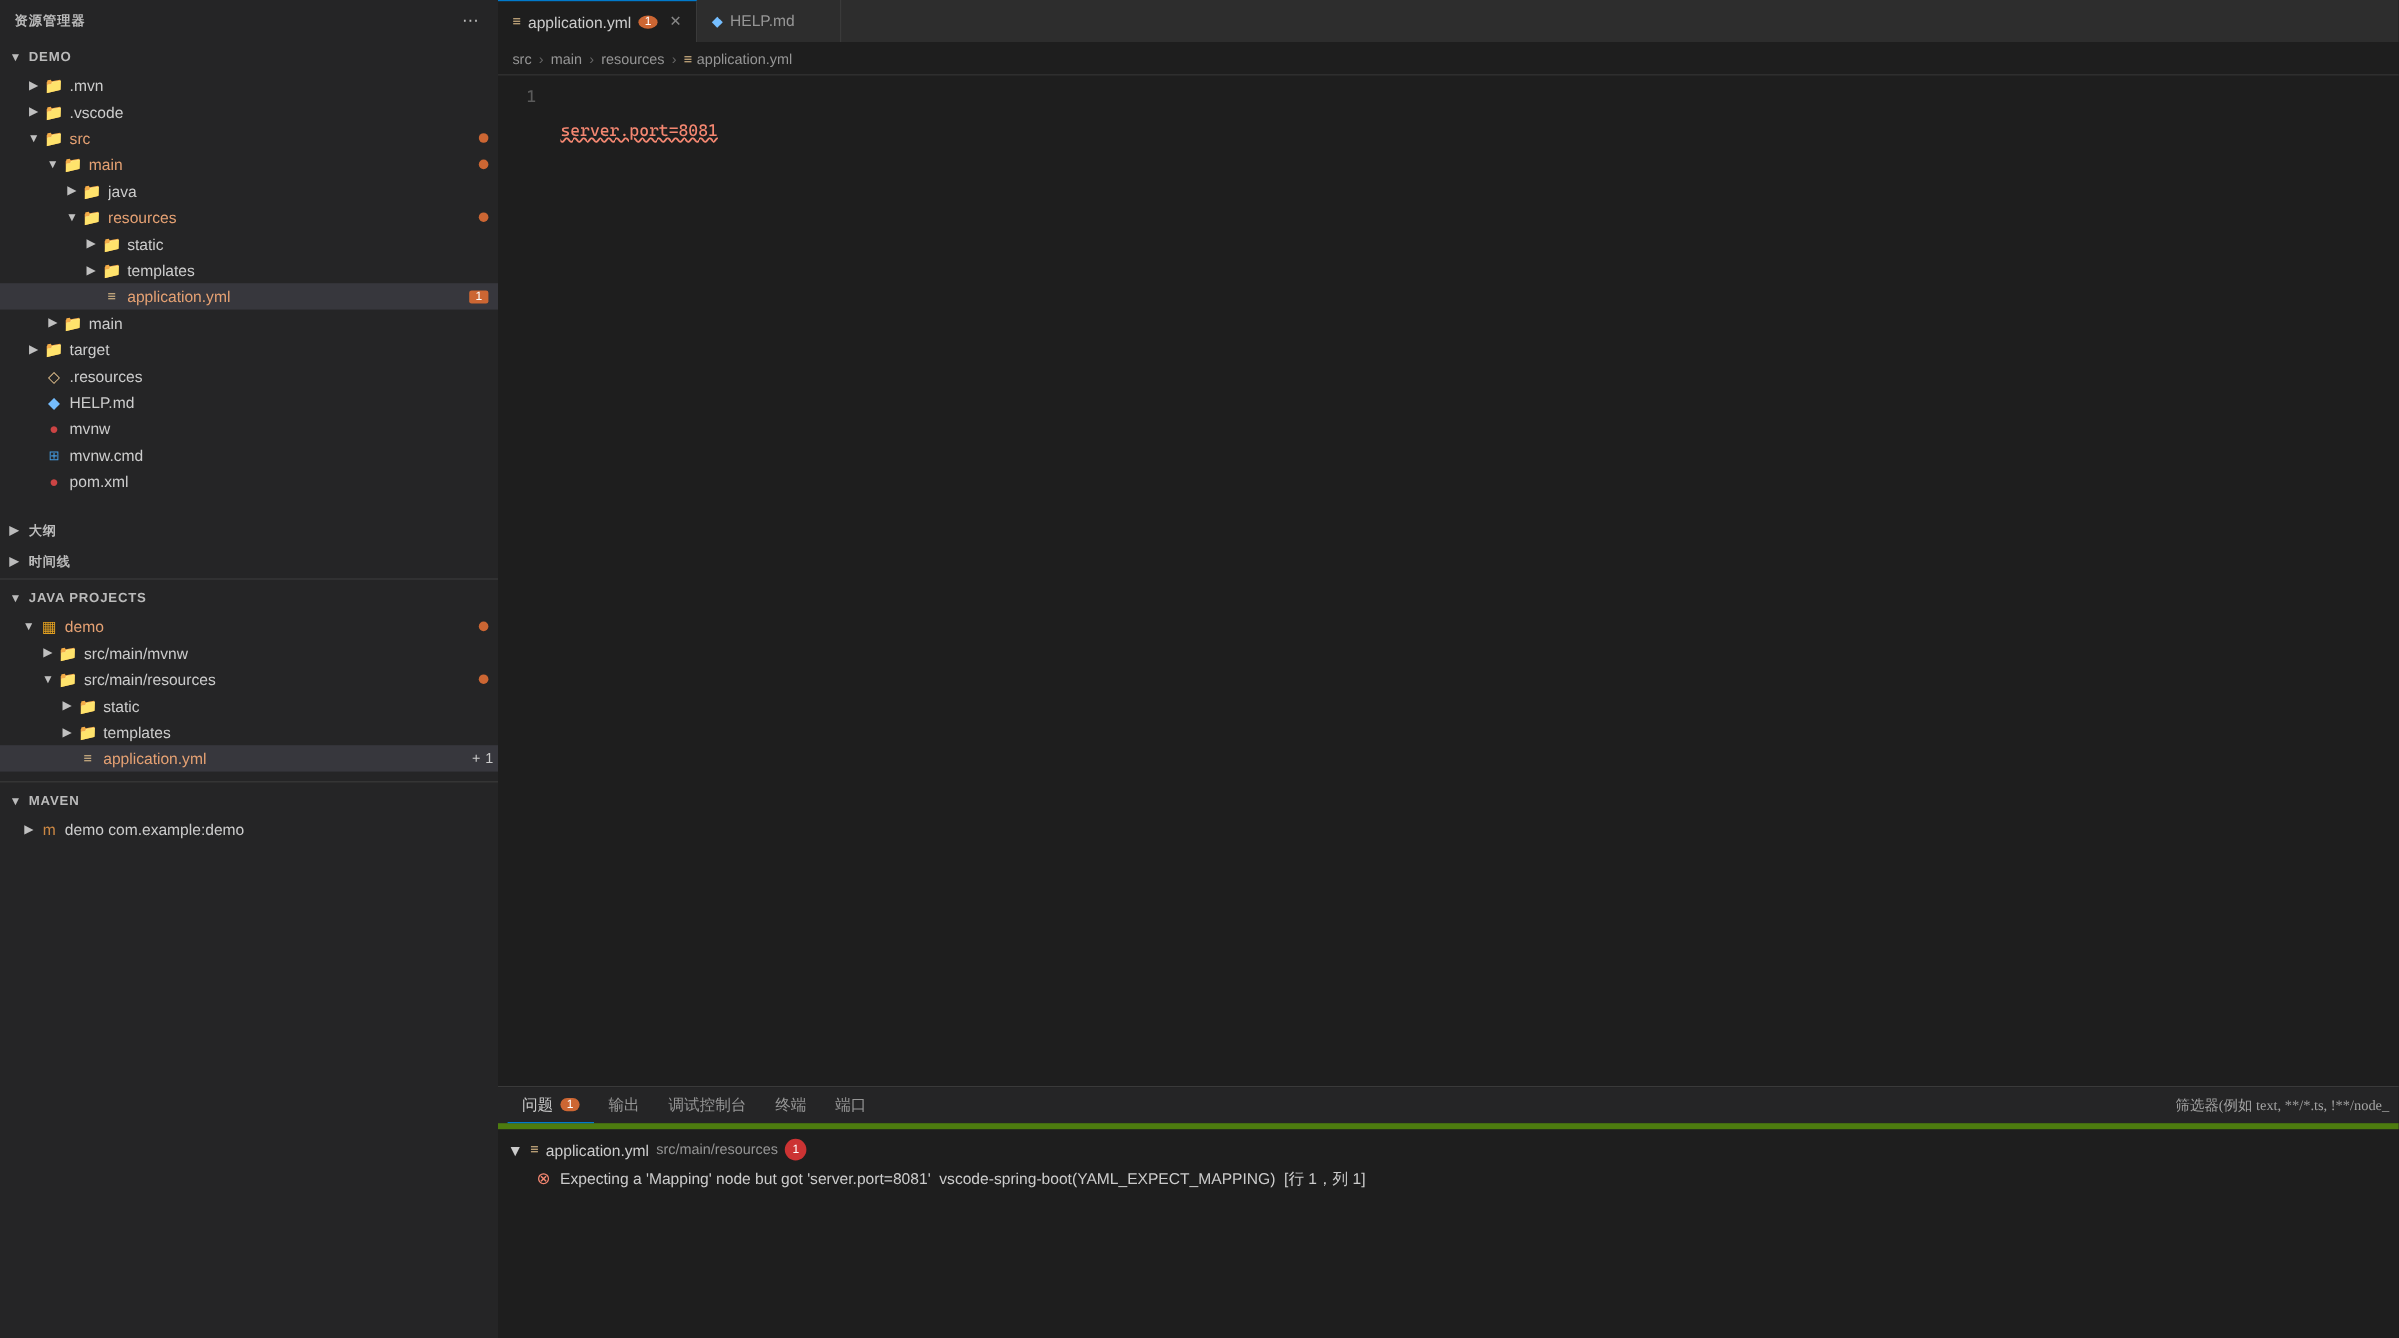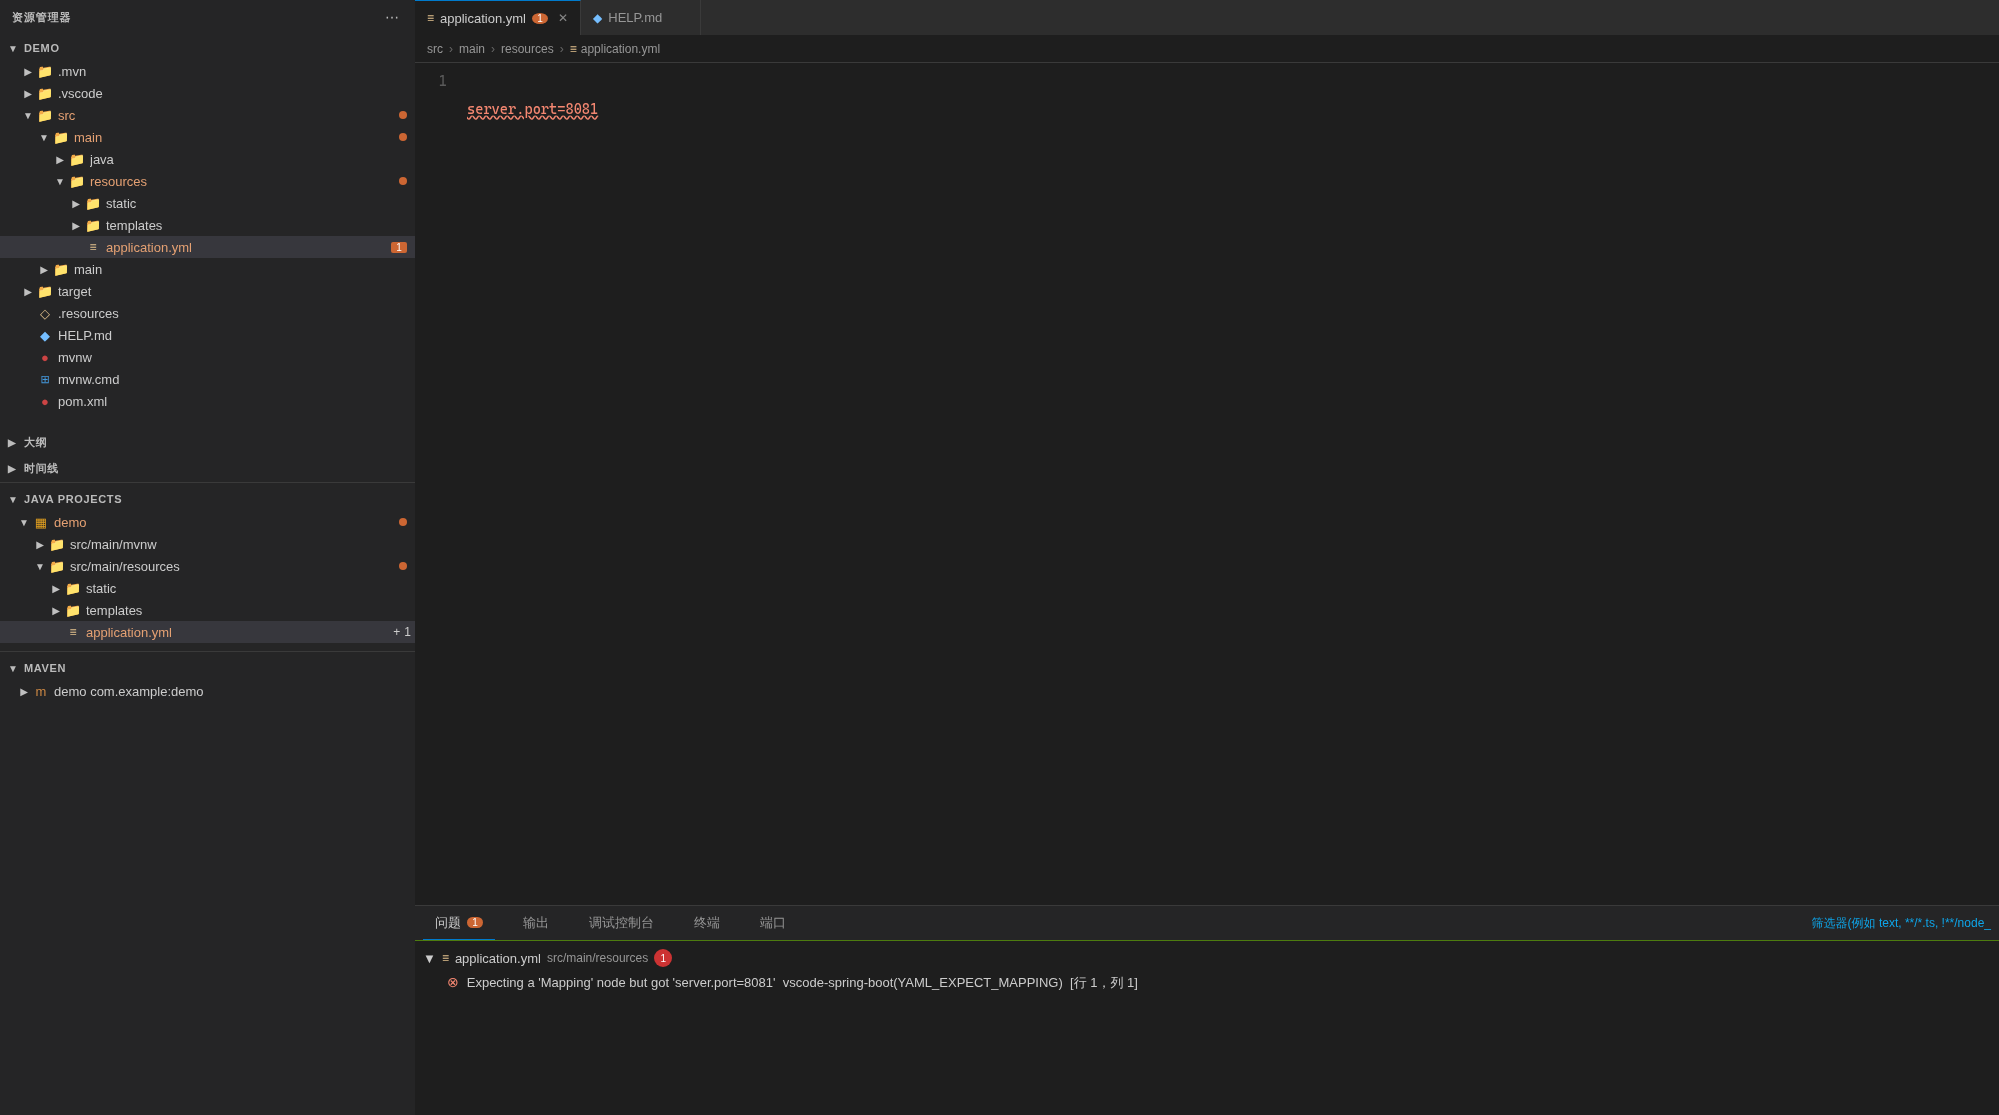--- a/index.html
+++ b/index.html
@@ -260,23 +260,23 @@
       height: 210px;
       display: flex;
       flex-direction: column;
     }
 
     .panel-tabs {
       display: flex;
       align-items: center;
       background: #252526;
       height: 35px;
-      border-bottom: 1px solid #4d7c0f;
+      border-bottom: 5px solid #4d7c0f;
       padding: 0 8px;
-      gap: 16px;
+      gap: 0;
     }
 
     .panel-tab {
       display: flex;
       align-items: center;
       gap: 6px;
       padding: 0 12px;
       height: 100%;
       cursor: pointer;
       color: #969696;
@@ -295,21 +295,22 @@
       border-radius: 10px;
       font-size: 10px;
       padding: 0 5px;
       min-width: 16px;
       text-align: center;
     }
 
     .panel-filter {
       margin-left: auto;
       font-size: 12px;
-      color: #0ea5e9;
+      color: #a3a3a3;
+      font-family: Liberation Serif, serif;
     }
 
     .panel-content {
       flex: 1;
       overflow-y: auto;
       padding: 4px 0;
     }
 
     .panel-content::-webkit-scrollbar { width: 6px; }
     .panel-content::-webkit-scrollbar-thumb { background: #424242; border-radius: 3px; }

